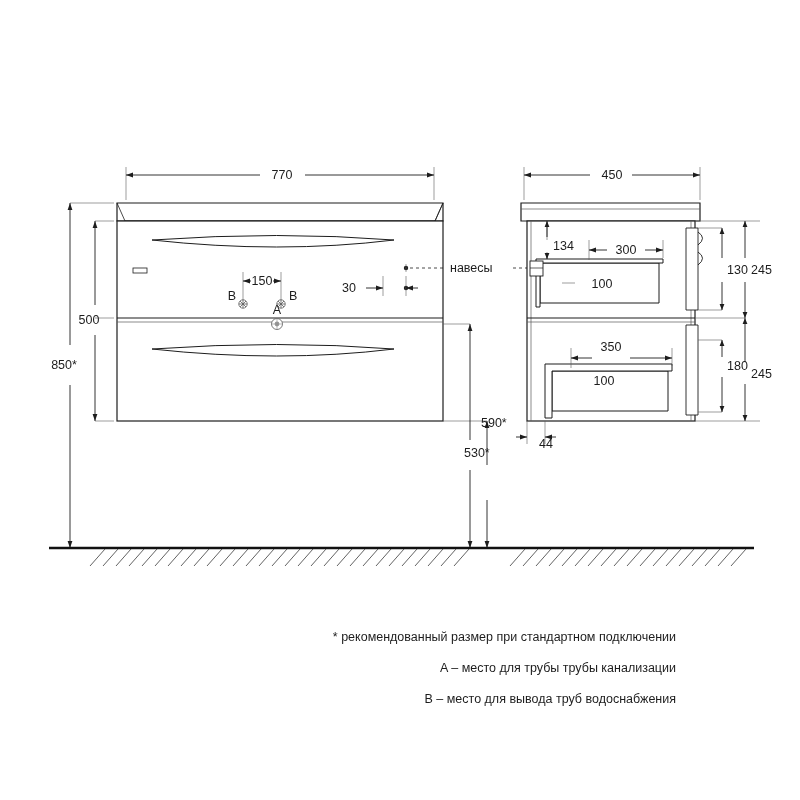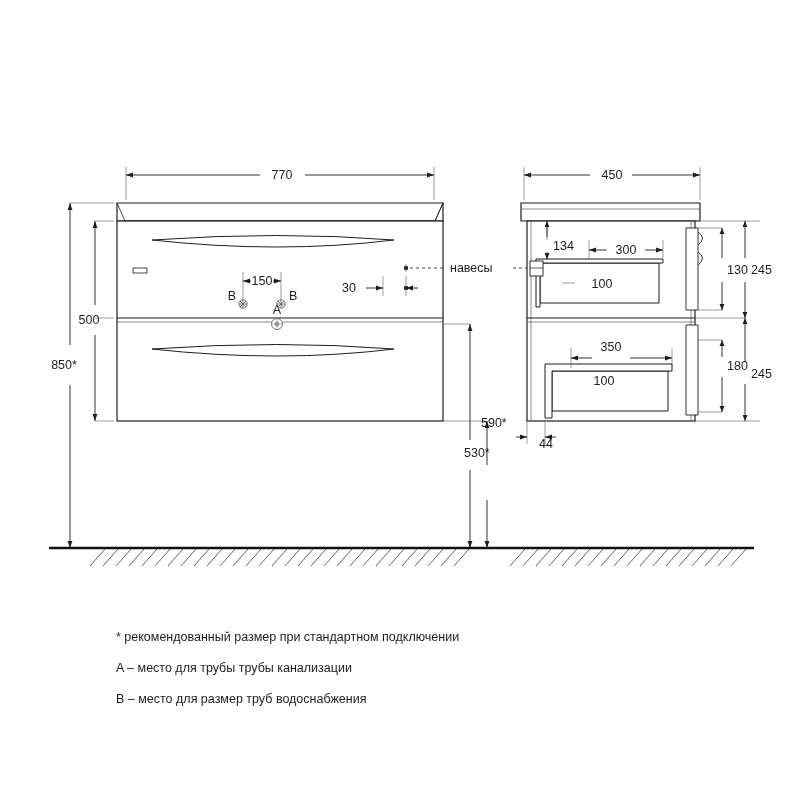--- a/index.html
+++ b/index.html
@@ -20,20 +20,21 @@
     left: 0;
     top: 0;
     width: 800px;
     height: 800px;
   }
   .legend {
     position: absolute;
     left: 116px;
     top: 630px;
     width: 560px;
+    text-align: right;
   }
   .legend-line {
     font-size: 12.5px;
     line-height: 14px;
     color: #1d1d1d;
     margin-bottom: 17px;
     white-space: nowrap;
   }
   svg text {
     font-family: "Liberation Sans", sans-serif;
@@ -345,14 +346,14 @@
     <text class="dim" x="751" y="274">245</text>
     <text class="dim" x="727" y="370">180</text>
     <text class="dim" x="751" y="378">245</text>
     <text class="dim" x="539" y="448">44</text>
   </g>
 </svg>
 
 <div class="legend">
   <div class="legend-line">* рекомендованный размер при стандартном подключении</div>
   <div class="legend-line">A – место для трубы трубы канализации</div>
-  <div class="legend-line">B – место для размер труб водоснабжения</div>
+  <div class="legend-line">B – место для вывода труб водоснабжения</div>
 </div>
 
 </body></html>

